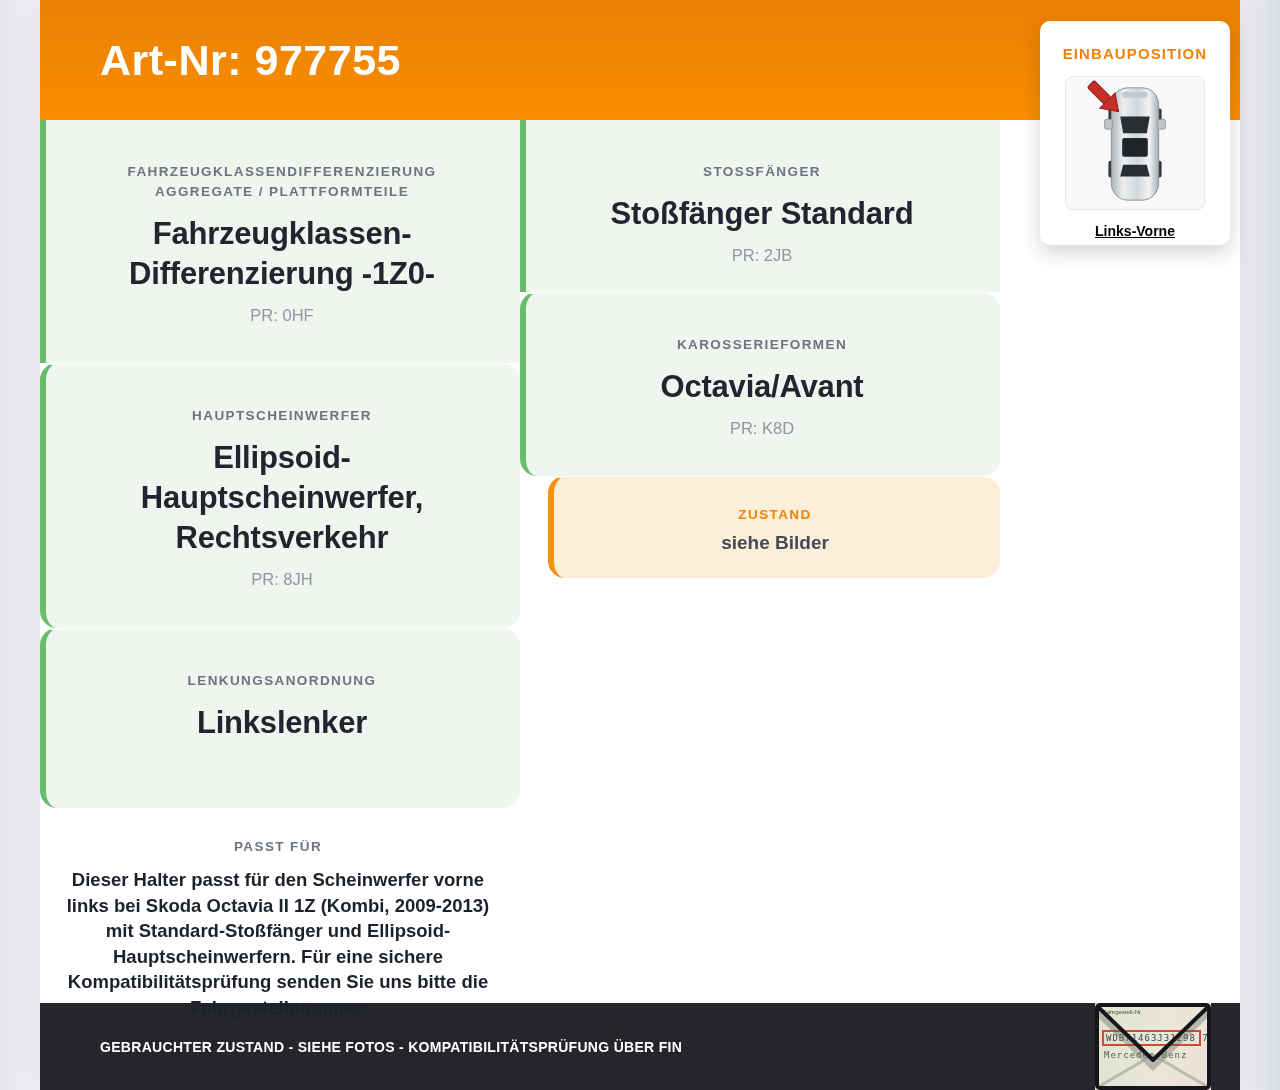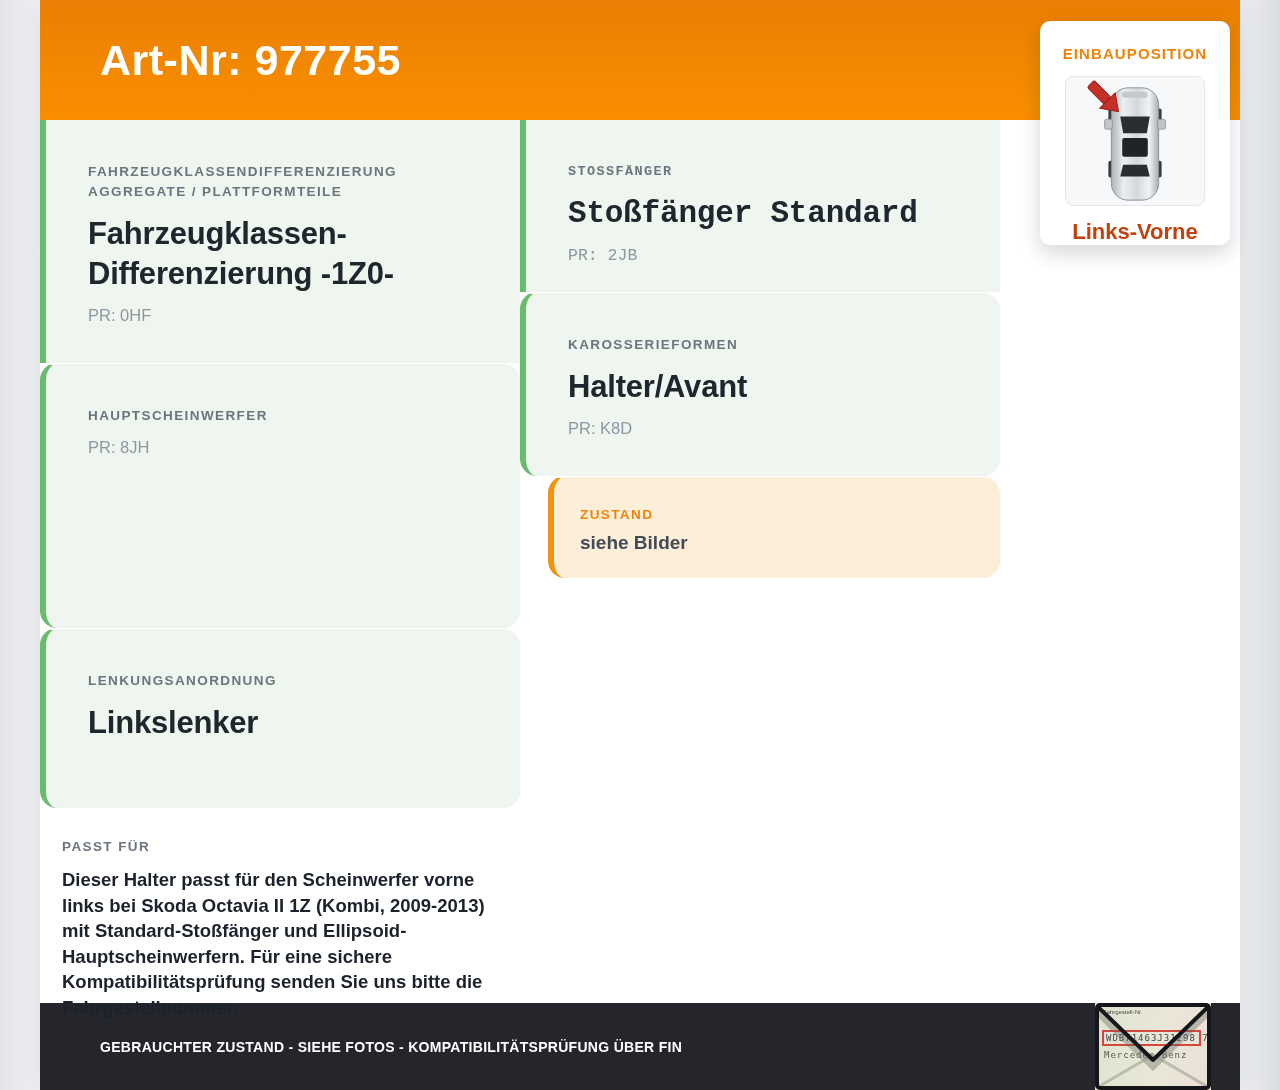--- a/index.html
+++ b/index.html
@@ -27,21 +27,21 @@
   }
   .header h1 {
     color: #ffffff;
     font-size: 43px;
     font-weight: 800;
     letter-spacing: 0.5px;
     text-align: center;
   }
   
   .main { flex: 1 1 auto; display: flex; }
-  .col { width: 480px; display: flex; flex-direction: column; }
+  .col { width: 480px; display: flex; flex-direction: column; text-align: center; }
   .card {
     position: relative;
     background: #eff5ef;
     border-left: 6px solid #68bc6c;
     padding: 42px 44px 0 42px;
   }
   .card + .card { border-top: 1px solid rgba(255,255,255,0.9); border-radius: 17px; }
   .card .label {
     font-size: 13.5px;
     line-height: 20px;
@@ -61,21 +61,21 @@
   }
   .card .pr {
     margin-top: 12px;
     font-size: 16.5px;
     color: #8f97a1;
   }
   
   .lc1 { height: 243px; }
   .lc2 { height: 265px; }
   .lc3 { height: 180px; }
-  .rc1 { height: 172px; font-family: Liberation Mono, monospace; }
+  .rc1 { height: 172px; }
   .rc2 { height: 184px; }
   .card-white {
     background: #ffffff;
     border-left: none;
     height: 195px;
     padding: 28px 26px 9px 22px;
   }
   .card-white .label { color: #6c757f; }
   .card-white .body-text {
     margin-top: 10px;
@@ -120,23 +120,24 @@
   .einbau-frame {
     margin-top: 14px;
     width: 140px; height: 134px;
     background: #f7f8fa;
     border: 1px solid #e4e7eb;
     border-radius: 8px;
     overflow: hidden;
   }
   .einbau-caption {
     margin-top: 13px;
-    font-size: 22px;
-    font-weight: 700;
-    color: #c2410c;
+    font-size: 14px;
+    font-weight: 700;
+    color: #000000;
+    text-decoration: underline;
   }
   
   .footer {
     height: 87px; flex: 0 0 87px;
     background: #24262b;
     display: flex; align-items: center;
     padding-left: 60px;
   }
   .footer .footer-text {
     color: #ffffff;
@@ -186,41 +187,44 @@
 
     <div class="col">
       <div class="card lc1">
         <div class="label">FAHRZEUGKLASSENDIFFERENZIERUNG AGGREGATE / PLATTFORMTEILE</div>
         <div class="title">Fahrzeugklassen-
 Differenzierung -1Z0-</div>
         <div class="pr">PR: 0HF</div>
       </div>
       <div class="card lc2">
         <div class="label">HAUPTSCHEINWERFER</div>
+        <div class="title">Ellipsoid-
+Hauptscheinwerfer,
+Rechtsverkehr</div>
         <div class="pr">PR: 8JH</div>
       </div>
       <div class="card lc3">
         <div class="label">LENKUNGSANORDNUNG</div>
         <div class="title">Linkslenker</div>
       </div>
       <div class="card card-white">
         <div class="label">PASST FÜR</div>
         <div class="body-text">Dieser Halter passt für den Scheinwerfer vorne links bei Skoda Octavia II 1Z (Kombi, 2009-2013) mit Standard-Stoßfänger und Ellipsoid-Hauptscheinwerfern. Für eine sichere Kompatibilitätsprüfung senden Sie uns bitte die Fahrgestellnummer.</div>
       </div>
     </div>
 
     <div class="col">
       <div class="card rc1">
         <div class="label">STOSSFÄNGER</div>
         <div class="title">Stoßfänger Standard</div>
         <div class="pr">PR: 2JB</div>
       </div>
       <div class="card rc2">
         <div class="label">KAROSSERIEFORMEN</div>
-        <div class="title">Halter/Avant</div>
+        <div class="title">Octavia/Avant</div>
         <div class="pr">PR: K8D</div>
       </div>
       <div class="card card-zustand">
         <div class="label">ZUSTAND</div>
         <div class="value">siehe Bilder</div>
       </div>
       <div class="filler"></div>
     </div>
 
   </div>

